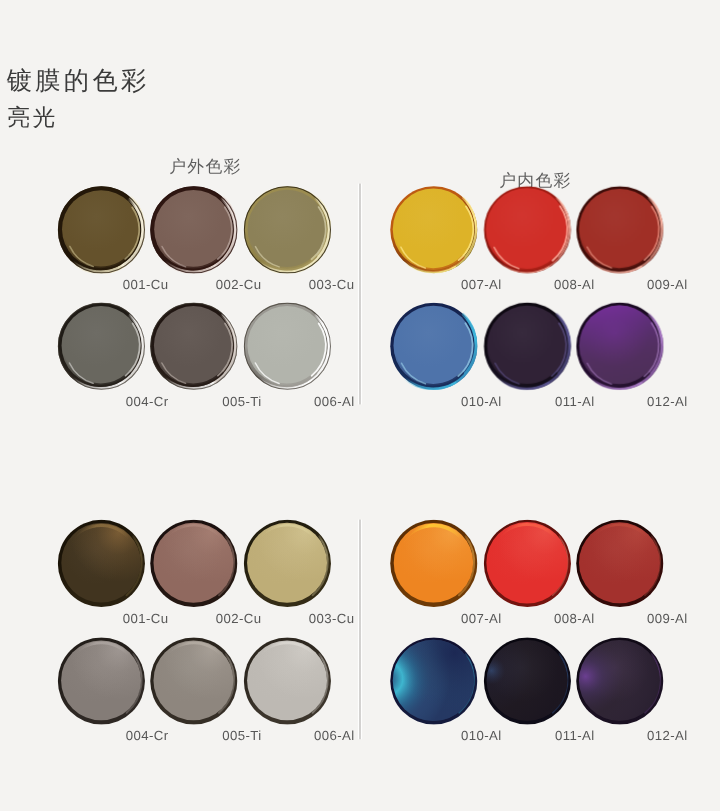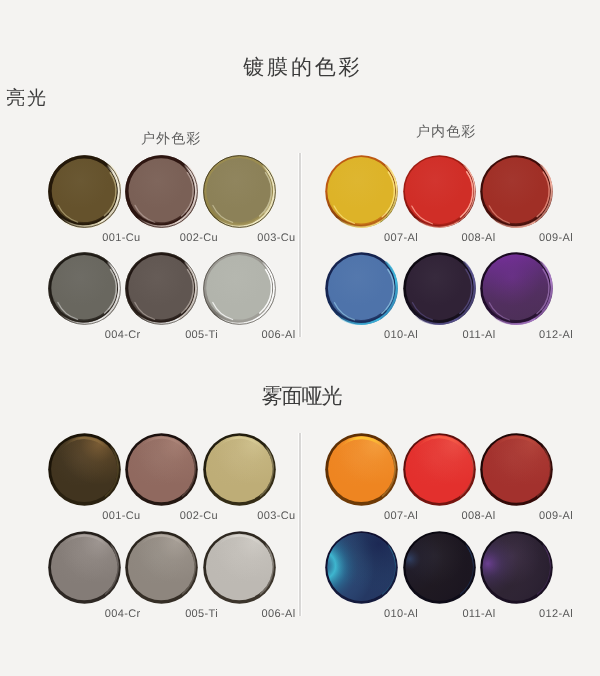--- a/index.html
+++ b/index.html
@@ -7,21 +7,21 @@
     width:600px;height:676px;overflow:hidden;
     background:#f4f3f1;
     font-family:"Liberation Sans",sans-serif;
     color:#4a4a4a;
     -webkit-font-smoothing:antialiased;
     text-rendering:geometricPrecision;
   }
   .page{position:relative;width:600px;height:676px;background:#f4f3f1;}
   .title,.subtitle,.grouplabel,.caption{transform:translateZ(0);}
 
-  .title{position:absolute;left:0;right:0;text-align:center;
+  .title{position:absolute;left:0;right:0;text-align:left;
     font-size:21px;letter-spacing:2.8px;text-indent:5.6px;color:#3b3b3b;font-weight:400;line-height:1;}
   .title.t2{letter-spacing:-1px;text-indent:3px;}
   .subtitle{position:absolute;left:0;right:0;text-align:left;
     font-size:19px;letter-spacing:2px;text-indent:6px;color:#3b3b3b;font-weight:400;line-height:1;}
 
   .grouplabel{position:absolute;font-size:14px;color:#5e5e5e;letter-spacing:1.1px;line-height:1;}
 
   .divider{position:absolute;width:4px;
     background:linear-gradient(to right,#f7f6f4 0%,#ffffff 22%,#b9b7b5 50%,#ffffff 78%,#f7f6f4 100%);}
 
@@ -30,21 +30,21 @@
   .caption{position:absolute;top:78px;left:-20px;width:113px;text-align:right;
     font-size:11px;color:#575757;letter-spacing:0.35px;text-indent:0.35px;line-height:1;}
 </style>
 </head>
 <body>
 
 <div class="page">
   <div class="title" style="top:57px">镀膜的色彩</div>
   <div class="subtitle" style="top:89px">亮光</div>
   <div class="grouplabel" style="left:141px;top:131px">户外色彩</div>
-  <div class="grouplabel" style="left:416px;top:124px">户内色彩</div>
+  <div class="grouplabel" style="left:416px;top:143px">户内色彩</div>
   <div class="divider" style="left:298px;top:153px;height:184px"></div>
   <div id="gloss-grid">
       <div class="swatch" style="left: 47.5px; top: 154.5px;">
         <svg class="disc" width="73" height="73" viewBox="0 0 73 73">
           <defs>
             <radialGradient id="fd0" cx="44%" cy="34%" r="78%">
     <stop offset="0%" stop-color="#6a5833"></stop>
     <stop offset="55%" stop-color="#65522c"></stop>
     <stop offset="90%" stop-color="#65522c"></stop>
     <stop offset="100%" stop-color="#584726"></stop>
@@ -594,21 +594,20 @@
       <stop offset="100%" stop-color="#1a0a22" stop-opacity="0.85"></stop>
     </linearGradient>
           <path d="M 2.8674999999999997 39.35 A 33.3325 33.3325 0 0 0 60.32 59.114999999999995" fill="none" stroke="url(#sd11)" stroke-width="3" stroke-linecap="round"></path>
           <path d="M 63 17.24 A 32.6625 32.6625 0 0 1 56.97 61.46" fill="none" stroke="#b98cd4" stroke-width="1.5" stroke-linecap="round" opacity="0.55"></path>
           <path d="M 9.400000000000002 50.74 A 32.6625 32.6625 0 0 0 29.500000000000004 67.9925" fill="none" stroke="#b98cd4" stroke-width="1.25" stroke-linecap="round" opacity="0.4675"></path>
         </svg>
         <div class="caption">012-Al</div>
       </div>
     </div>
 
-  <div class="title t2" style="top:386px">雾面哑光</div>
   <div class="divider" style="left:298px;top:433px;height:183px"></div>
   <div id="matte-grid">
       <div class="swatch" style="left: 47.5px; top: 433px;">
         <svg class="disc" width="73" height="73" viewBox="0 0 73 73">
           <defs>
             <radialGradient id="fd12" cx="44%" cy="34%" r="78%">
     <stop offset="0%" stop-color="#473a26"></stop>
     <stop offset="55%" stop-color="#41341f"></stop>
     <stop offset="90%" stop-color="#41341f"></stop>
     <stop offset="100%" stop-color="#392d1b"></stop>

